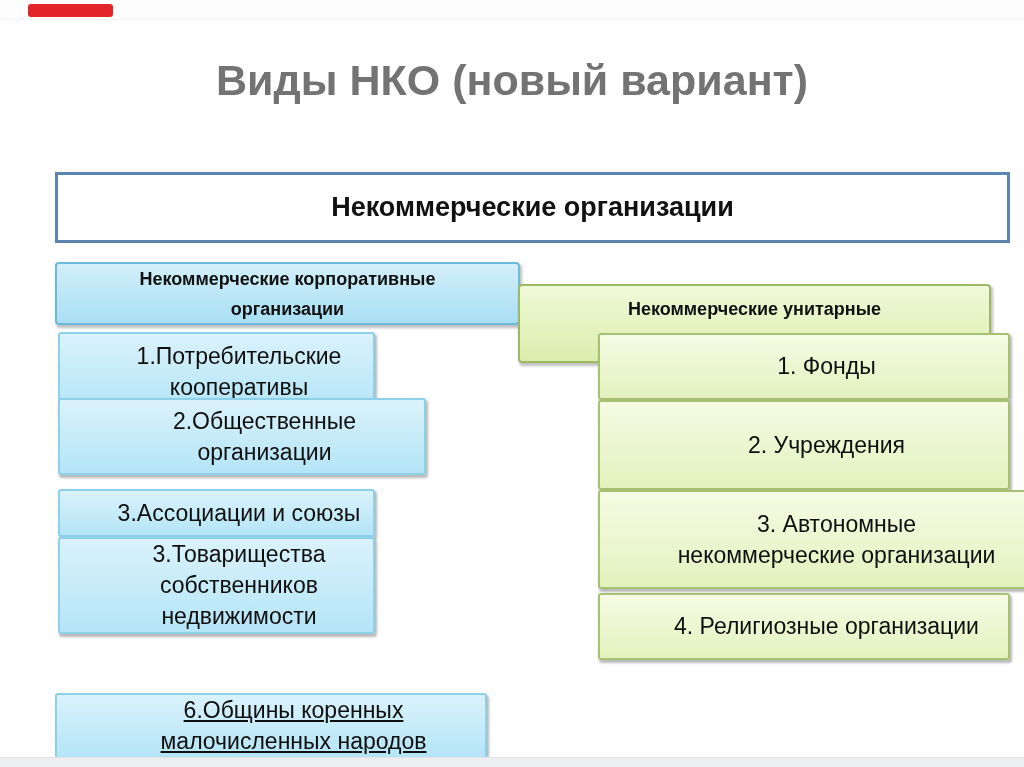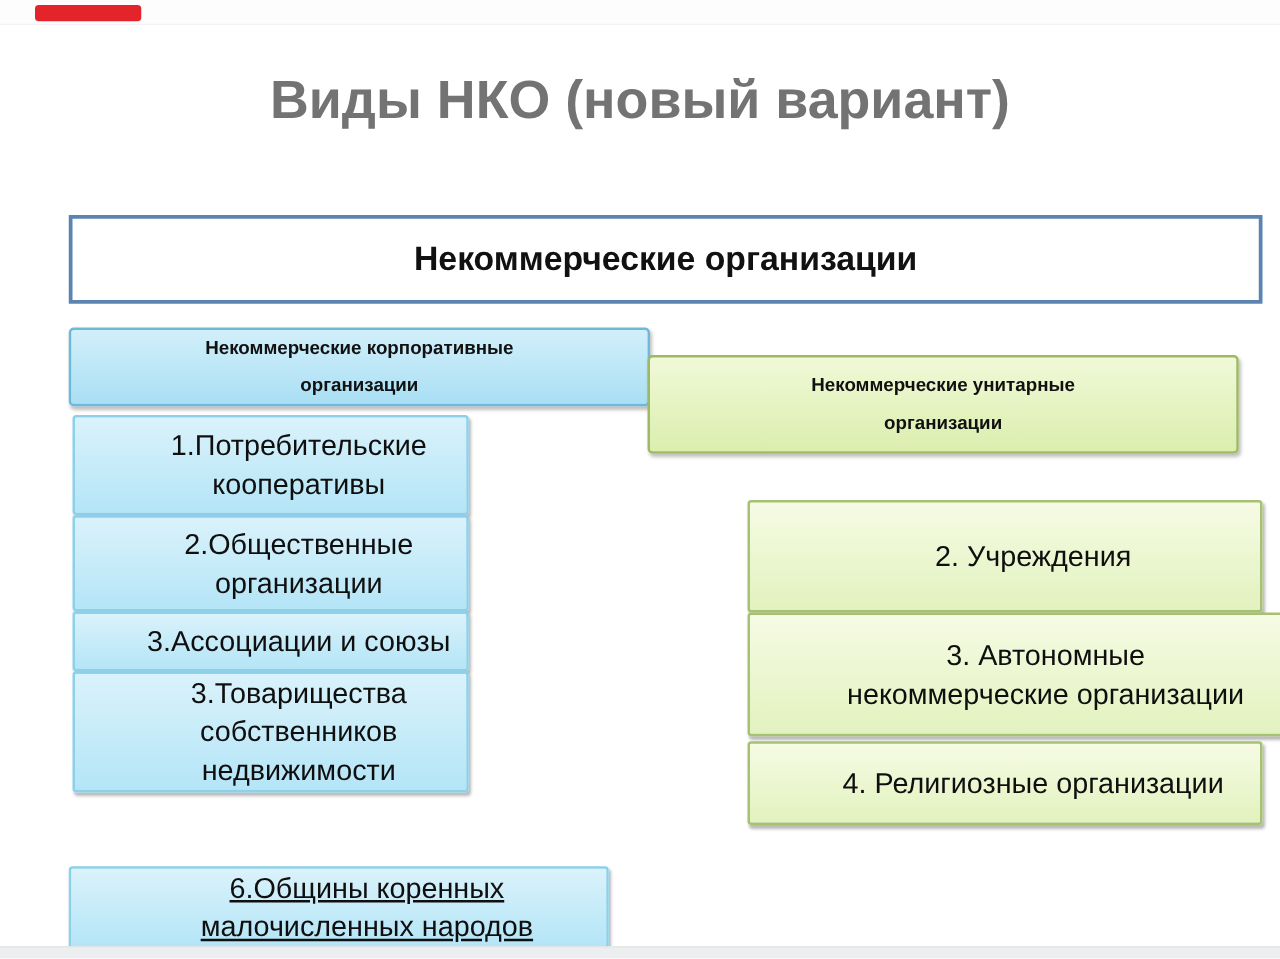--- a/index.html
+++ b/index.html
@@ -11,35 +11,35 @@
 
   .title{position:absolute;top:56px;left:0;width:100%;text-align:center;
          font-size:43px;font-weight:bold;color:#737373;}
 
   .root-box{position:absolute;left:55px;top:172px;width:955px;height:71px;box-sizing:border-box;
             background:#ffffff;border:3px solid #5b84b1;
             display:flex;align-items:center;justify-content:center;
             font-size:27px;font-weight:bold;}
 
   .hdr{position:absolute;box-sizing:border-box;display:flex;align-items:center;justify-content:center;
-       text-align:center;font-weight:bold;font-size:15px;line-height:30px;white-space:pre-line;
+       text-align:center;font-weight:bold;font-size:18px;line-height:30px;white-space:pre-line;
        border-radius:4px;box-shadow:1.5px 2.5px 3px rgba(0,0,0,0.25);}
   .hdr-corp{left:55px;top:262px;width:465px;height:63px;
             background:linear-gradient(#d2effa,#a9dff4);border:2px solid #6db9da;}
   .hdr-unit{left:518px;top:262px;width:473px;height:79px;
             background:linear-gradient(#f0f9d8,#dbeeae);border:2px solid #9db963;margin-top:22px;}
 
   .item{position:absolute;box-sizing:border-box;display:flex;align-items:center;justify-content:center;
         text-align:center;font-size:23px;line-height:31px;white-space:pre-line;color:#0f0f0f;
         border-radius:3px;box-shadow:1.5px 2.5px 2.5px rgba(0,0,0,0.28);padding-left:45px;}
   .item-c{background:linear-gradient(#daf2fb,#b4e5f7);border:2px solid #8dd0ea;}
   .item-u{background:linear-gradient(#f6fbe4,#e2f2be);border:2px solid #a7c173;}
 
   .li1{left:58px;top:332px;width:317px;height:80px;}
-  .li2{left:58px;top:412px;width:317px;height:77px;}
+  .li2{left:58px;top:398px;width:368px;height:77px;}
   .li3{left:58px;top:489px;width:317px;height:48px;}
   .li4{left:58px;top:537px;width:317px;height:97px;}
   .li5{left:58px;top:634px;width:317px;height:59px;}
   .li6{left:55px;top:693px;width:432px;height:66px;text-decoration:underline;}
 
   .ri1{left:598px;top:333px;width:412px;height:67px;}
   .ri2{left:598px;top:400px;width:412px;height:90px;}
   .ri3{left:598px;top:490px;width:432px;height:99px;}
   .ri4{left:598px;top:593px;width:412px;height:67px;}
 
@@ -69,20 +69,21 @@
 кооперативы</div>
   <div class="item item-c li2">2.Общественные
 организации</div>
   <div class="item item-c li3">3.Ассоциации и союзы</div>
   <div class="item item-c li4">3.Товарищества
 собственников
 недвижимости</div>
   <div class="item item-c li6">6.Общины коренных
 малочисленных народов</div>
 
+  <div class="item item-u ri1">1. Фонды</div>
   <div class="item item-u ri2">2. Учреждения</div>
   <div class="item item-u ri3">3. Автономные
 некоммерческие организации</div>
   <div class="item item-u ri4">4. Религиозные организации</div>
 
   <div class="bottomstrip"></div>
 
 </div>
 
 </body></html>

